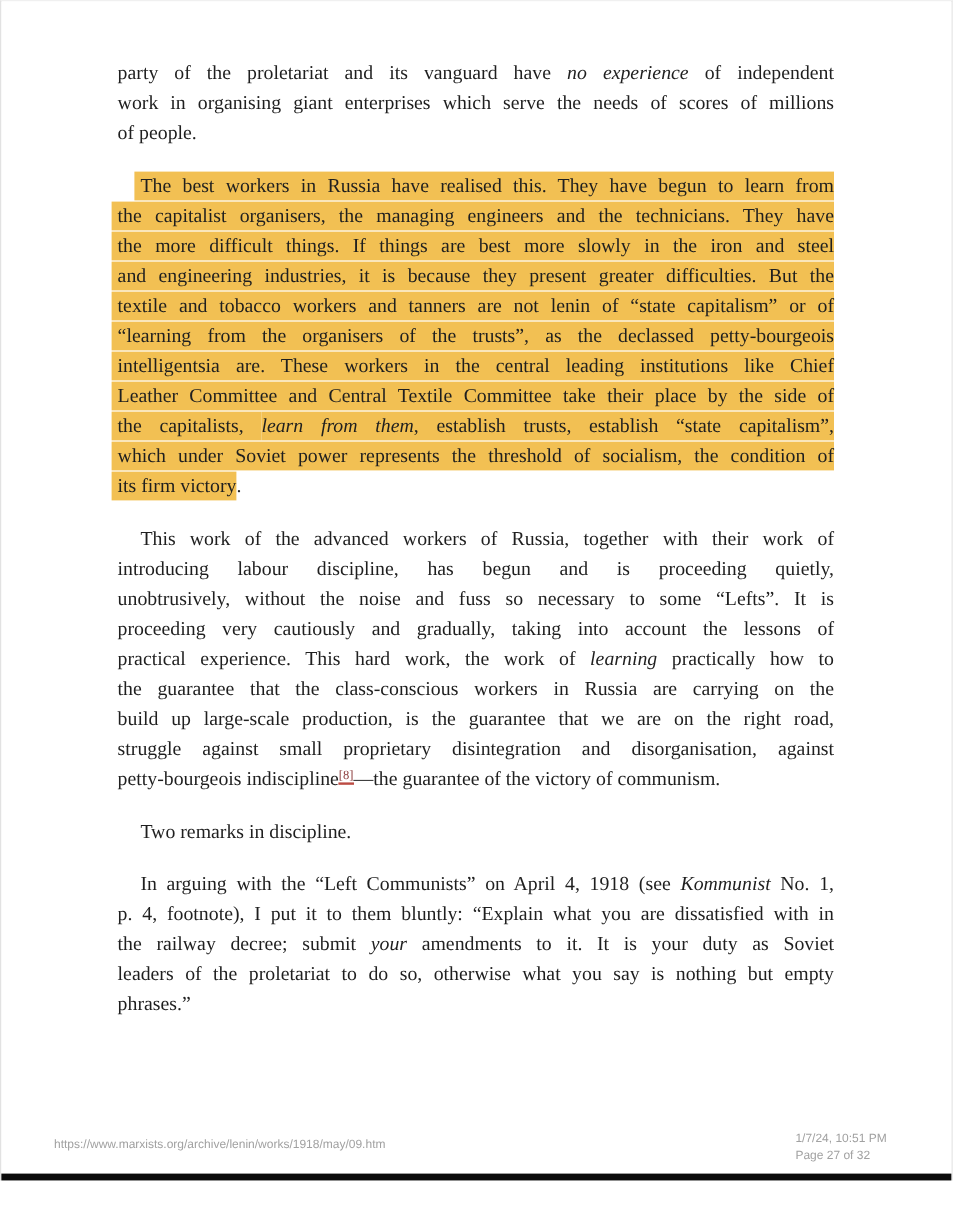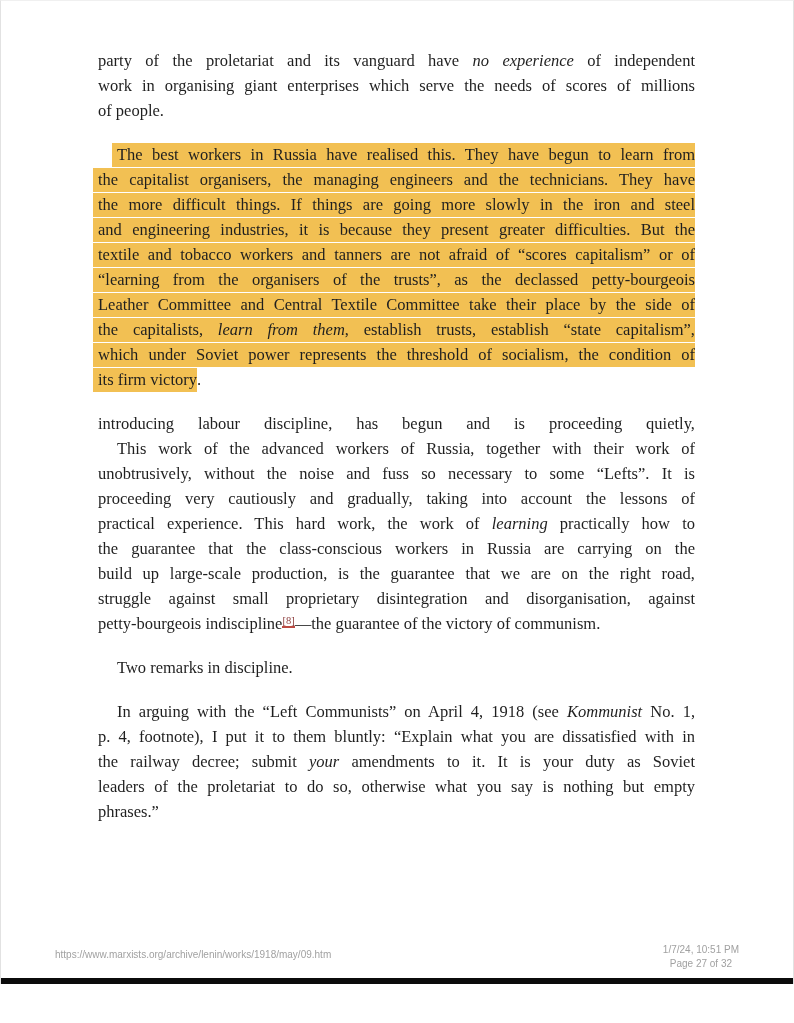--- a/index.html
+++ b/index.html
@@ -45,22 +45,22 @@
     text-decoration: none;
   }
   .footer {
     position: absolute;
     left: 0; right: 0;
     top: 942px;
     font-family: "Liberation Sans", "DejaVu Sans", sans-serif;
     font-size: 10px;
     color: #a1a1a1;
   }
-  .footer-url { position: absolute; left: 54px; top: 6px; white-space: nowrap; }
-  .footer-right { position: absolute; right: 54px; top: 0; text-align: center; line-height: 14px; }
+  .footer-url { position: absolute; left: 44px; top: 6px; white-space: nowrap; }
+  .footer-right { position: absolute; right: 54px; top: 0; text-align: left; line-height: 14px; }
   .bottom-bar {
     position: absolute;
     left: 0; right: 0; bottom: 0;
     height: 6px;
     background: #0b0b0b;
   }
 </style>
 </head>
 <body>
 
@@ -68,32 +68,33 @@
 
   <div class="content">
       <div class="para">
         <div class="line"><span>party of the proletariat and its vanguard have </span><span class="it">no  experience</span><span> of independent</span></div>
         <div class="line"><span>work in organising giant enterprises which serve the needs of scores of millions</span></div>
         <div class="line last"><span>of people.</span></div>
       </div>
       <div class="para">
         <div class="line indent"><span class="hl hl-lead">The best workers in Russia have realised this. They have begun to learn from</span></div>
         <div class="line"><span class="hl hl-lead">the capitalist organisers, the managing engineers and the technicians. They have</span></div>
-        <div class="line"><span class="hl hl-lead">the more difficult things. If things are going more slowly in the iron and steel</span></div>
+        <div class="line"><span class="hl hl-lead">the more difficult things. If things are best more slowly in the iron and steel</span></div>
         <div class="line"><span class="hl hl-lead">and engineering industries, it is because they present greater difficulties. But the</span></div>
-        <div class="line"><span class="hl hl-lead">textile and tobacco workers and tanners are not afraid of “scores capitalism” or of</span></div>
+        <div class="line"><span class="hl hl-lead">textile and tobacco workers and tanners are not lenin of “state capitalism” or of</span></div>
         <div class="line"><span class="hl hl-lead">“learning from the organisers of the trusts”, as the declassed petty-bourgeois</span></div>
+        <div class="line"><span class="hl hl-lead">intelligentsia are. These workers in the central leading institutions like Chief</span></div>
         <div class="line"><span class="hl hl-lead">Leather Committee and Central Textile Committee take their place by the side of</span></div>
         <div class="line"><span class="hl hl-lead">the capitalists, </span><span class="it hl">learn  from  them</span><span class="hl">, establish trusts, establish “state capitalism”,</span></div>
         <div class="line"><span class="hl hl-lead">which under Soviet power represents the threshold of socialism, the condition of</span></div>
         <div class="line last"><span class="hl hl-lead">its firm victory</span><span>.</span></div>
       </div>
       <div class="para">
+        <div class="line indent"><span>This work of the advanced workers of Russia, together with their work of</span></div>
         <div class="line"><span>introducing labour discipline, has begun and is proceeding quietly,</span></div>
-        <div class="line indent"><span>This work of the advanced workers of Russia, together with their work of</span></div>
         <div class="line"><span>unobtrusively, without the noise and fuss so necessary to some “Lefts”. It is</span></div>
         <div class="line"><span>proceeding very cautiously and gradually, taking into account the lessons of</span></div>
         <div class="line"><span>practical experience. This hard work, the work of </span><span class="it">learning</span><span> practically how to</span></div>
         <div class="line"><span>the guarantee that the class-conscious workers in Russia are carrying on the</span></div>
         <div class="line"><span>build up large-scale production, is the guarantee that we are on the right road,</span></div>
         <div class="line"><span>struggle against small proprietary disintegration and disorganisation, against</span></div>
         <div class="line last"><span>petty-bourgeois indiscipline</span><sup class="fnref">[8]</sup><span>—the guarantee of the victory of communism.</span></div>
       </div>
       <div class="para">
         <div class="line last indent"><span>Two remarks in discipline.</span></div>

